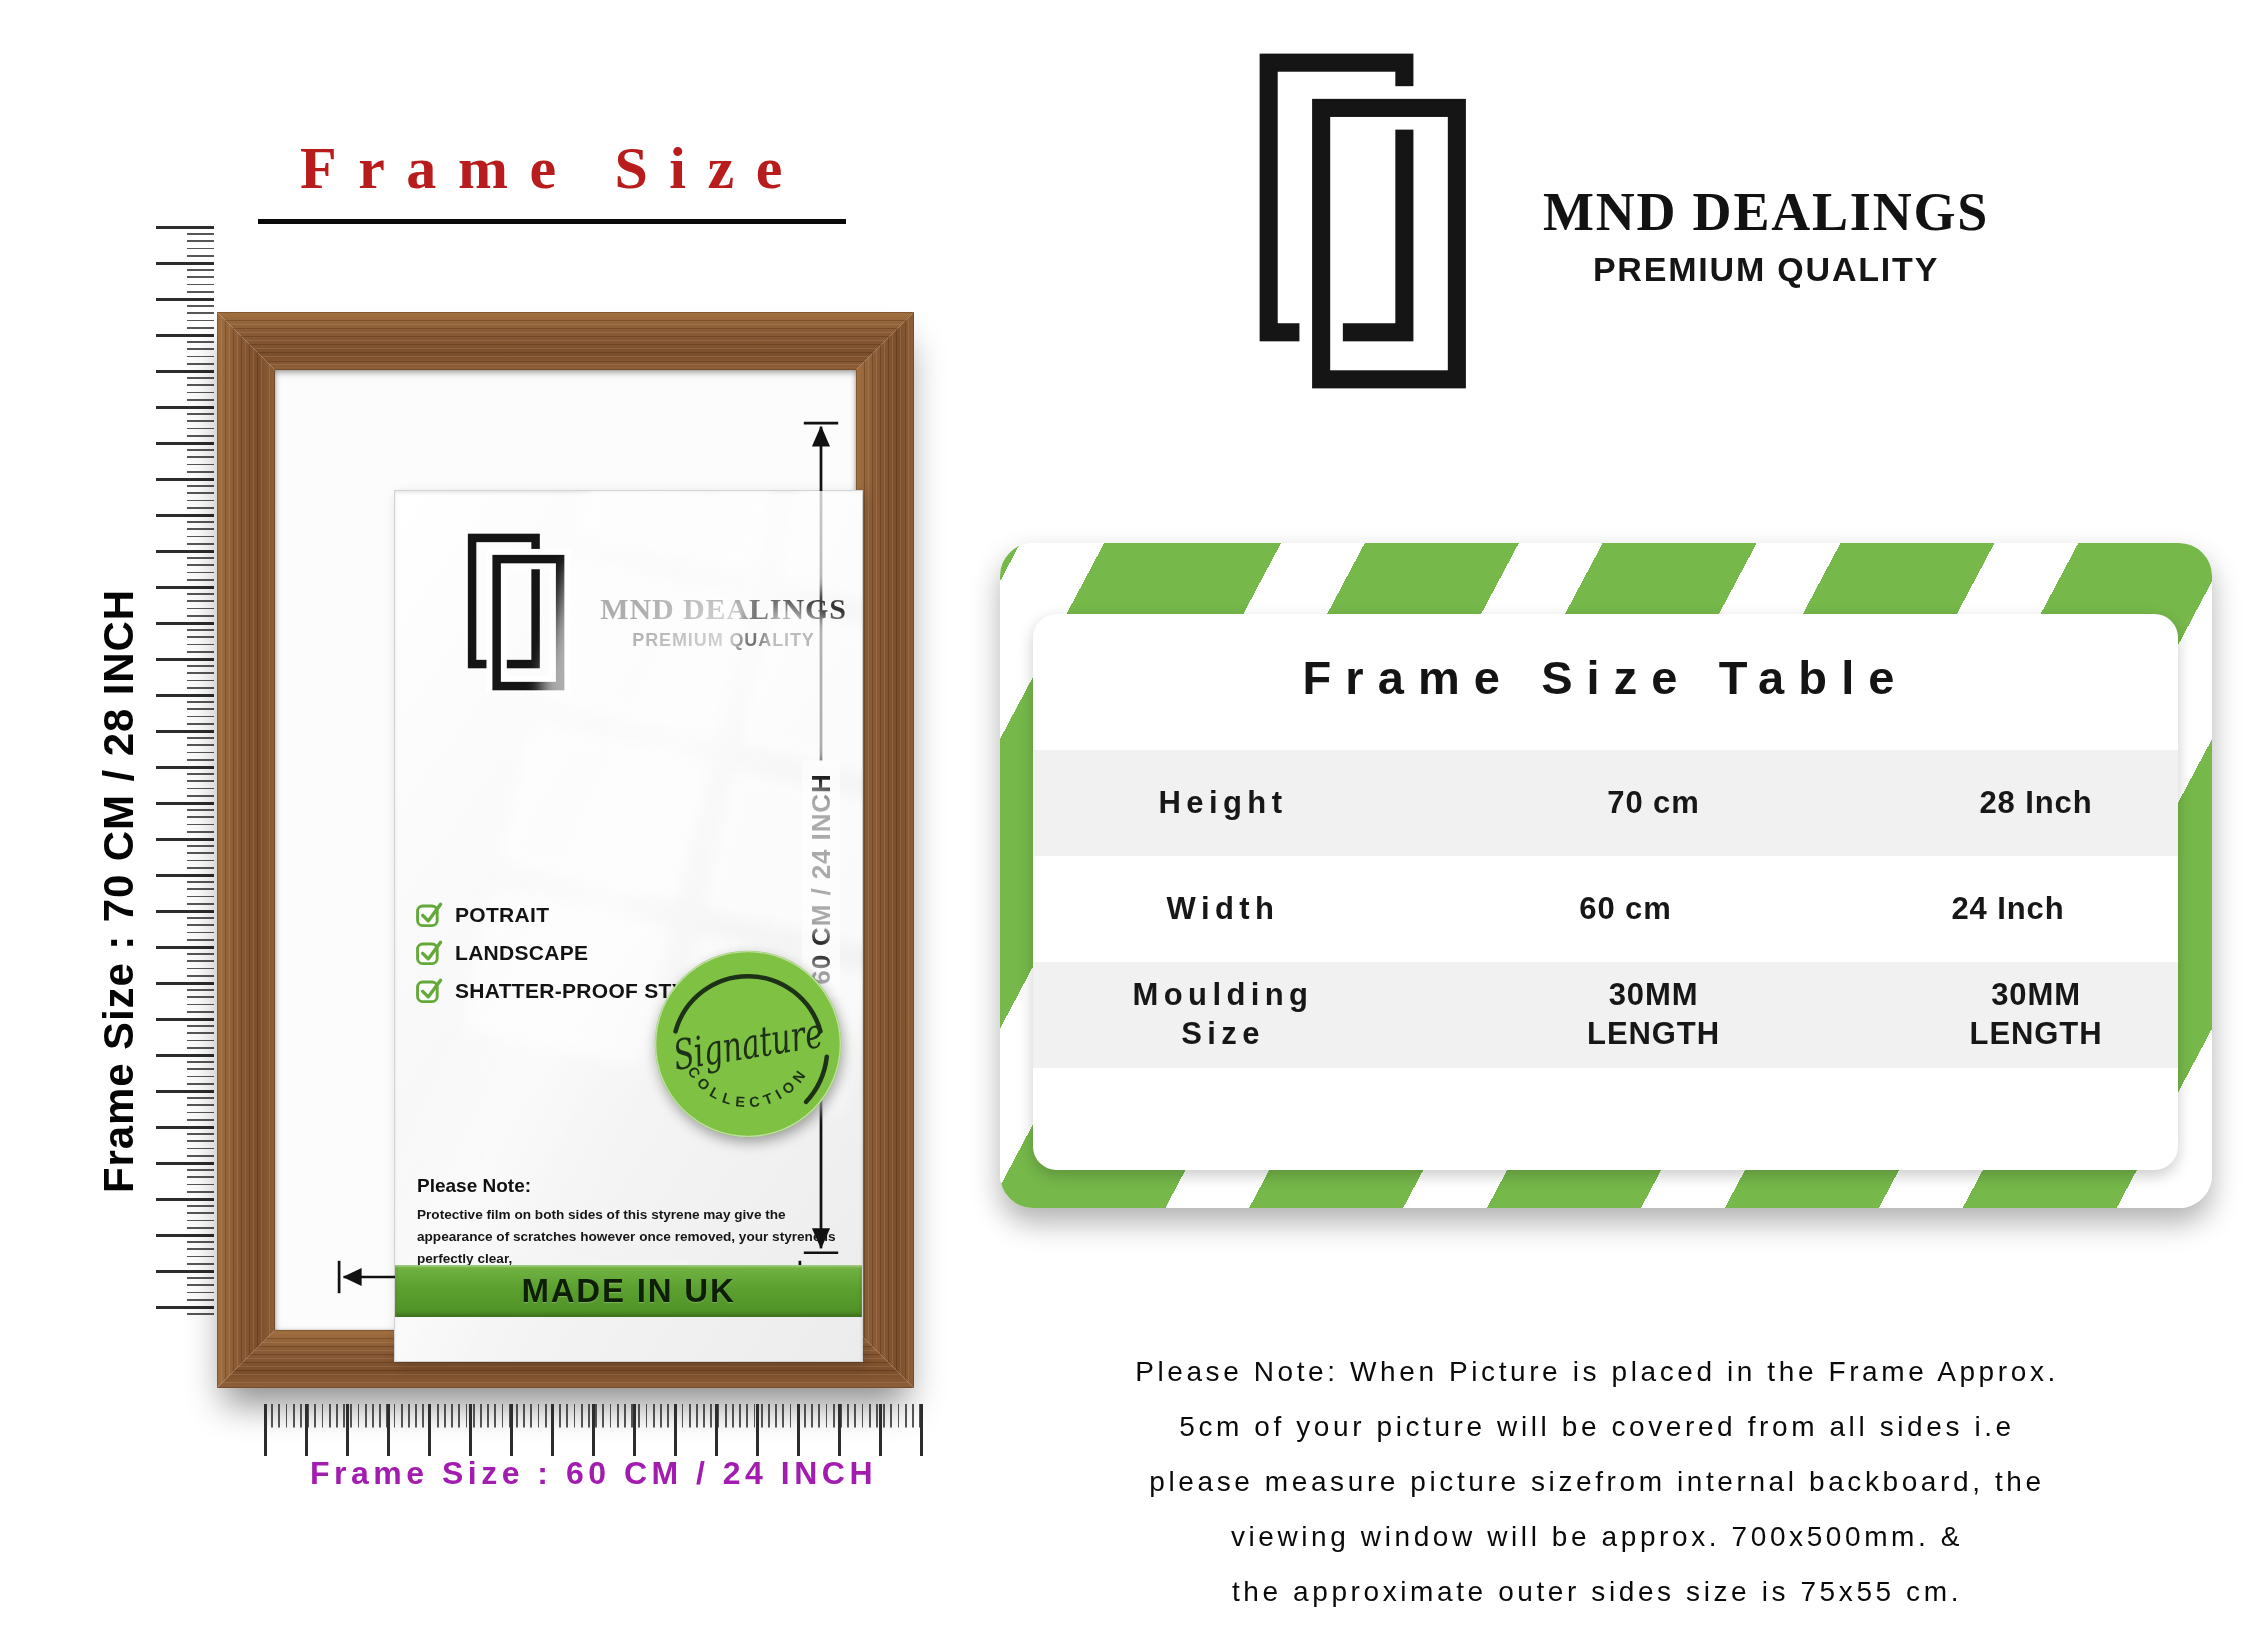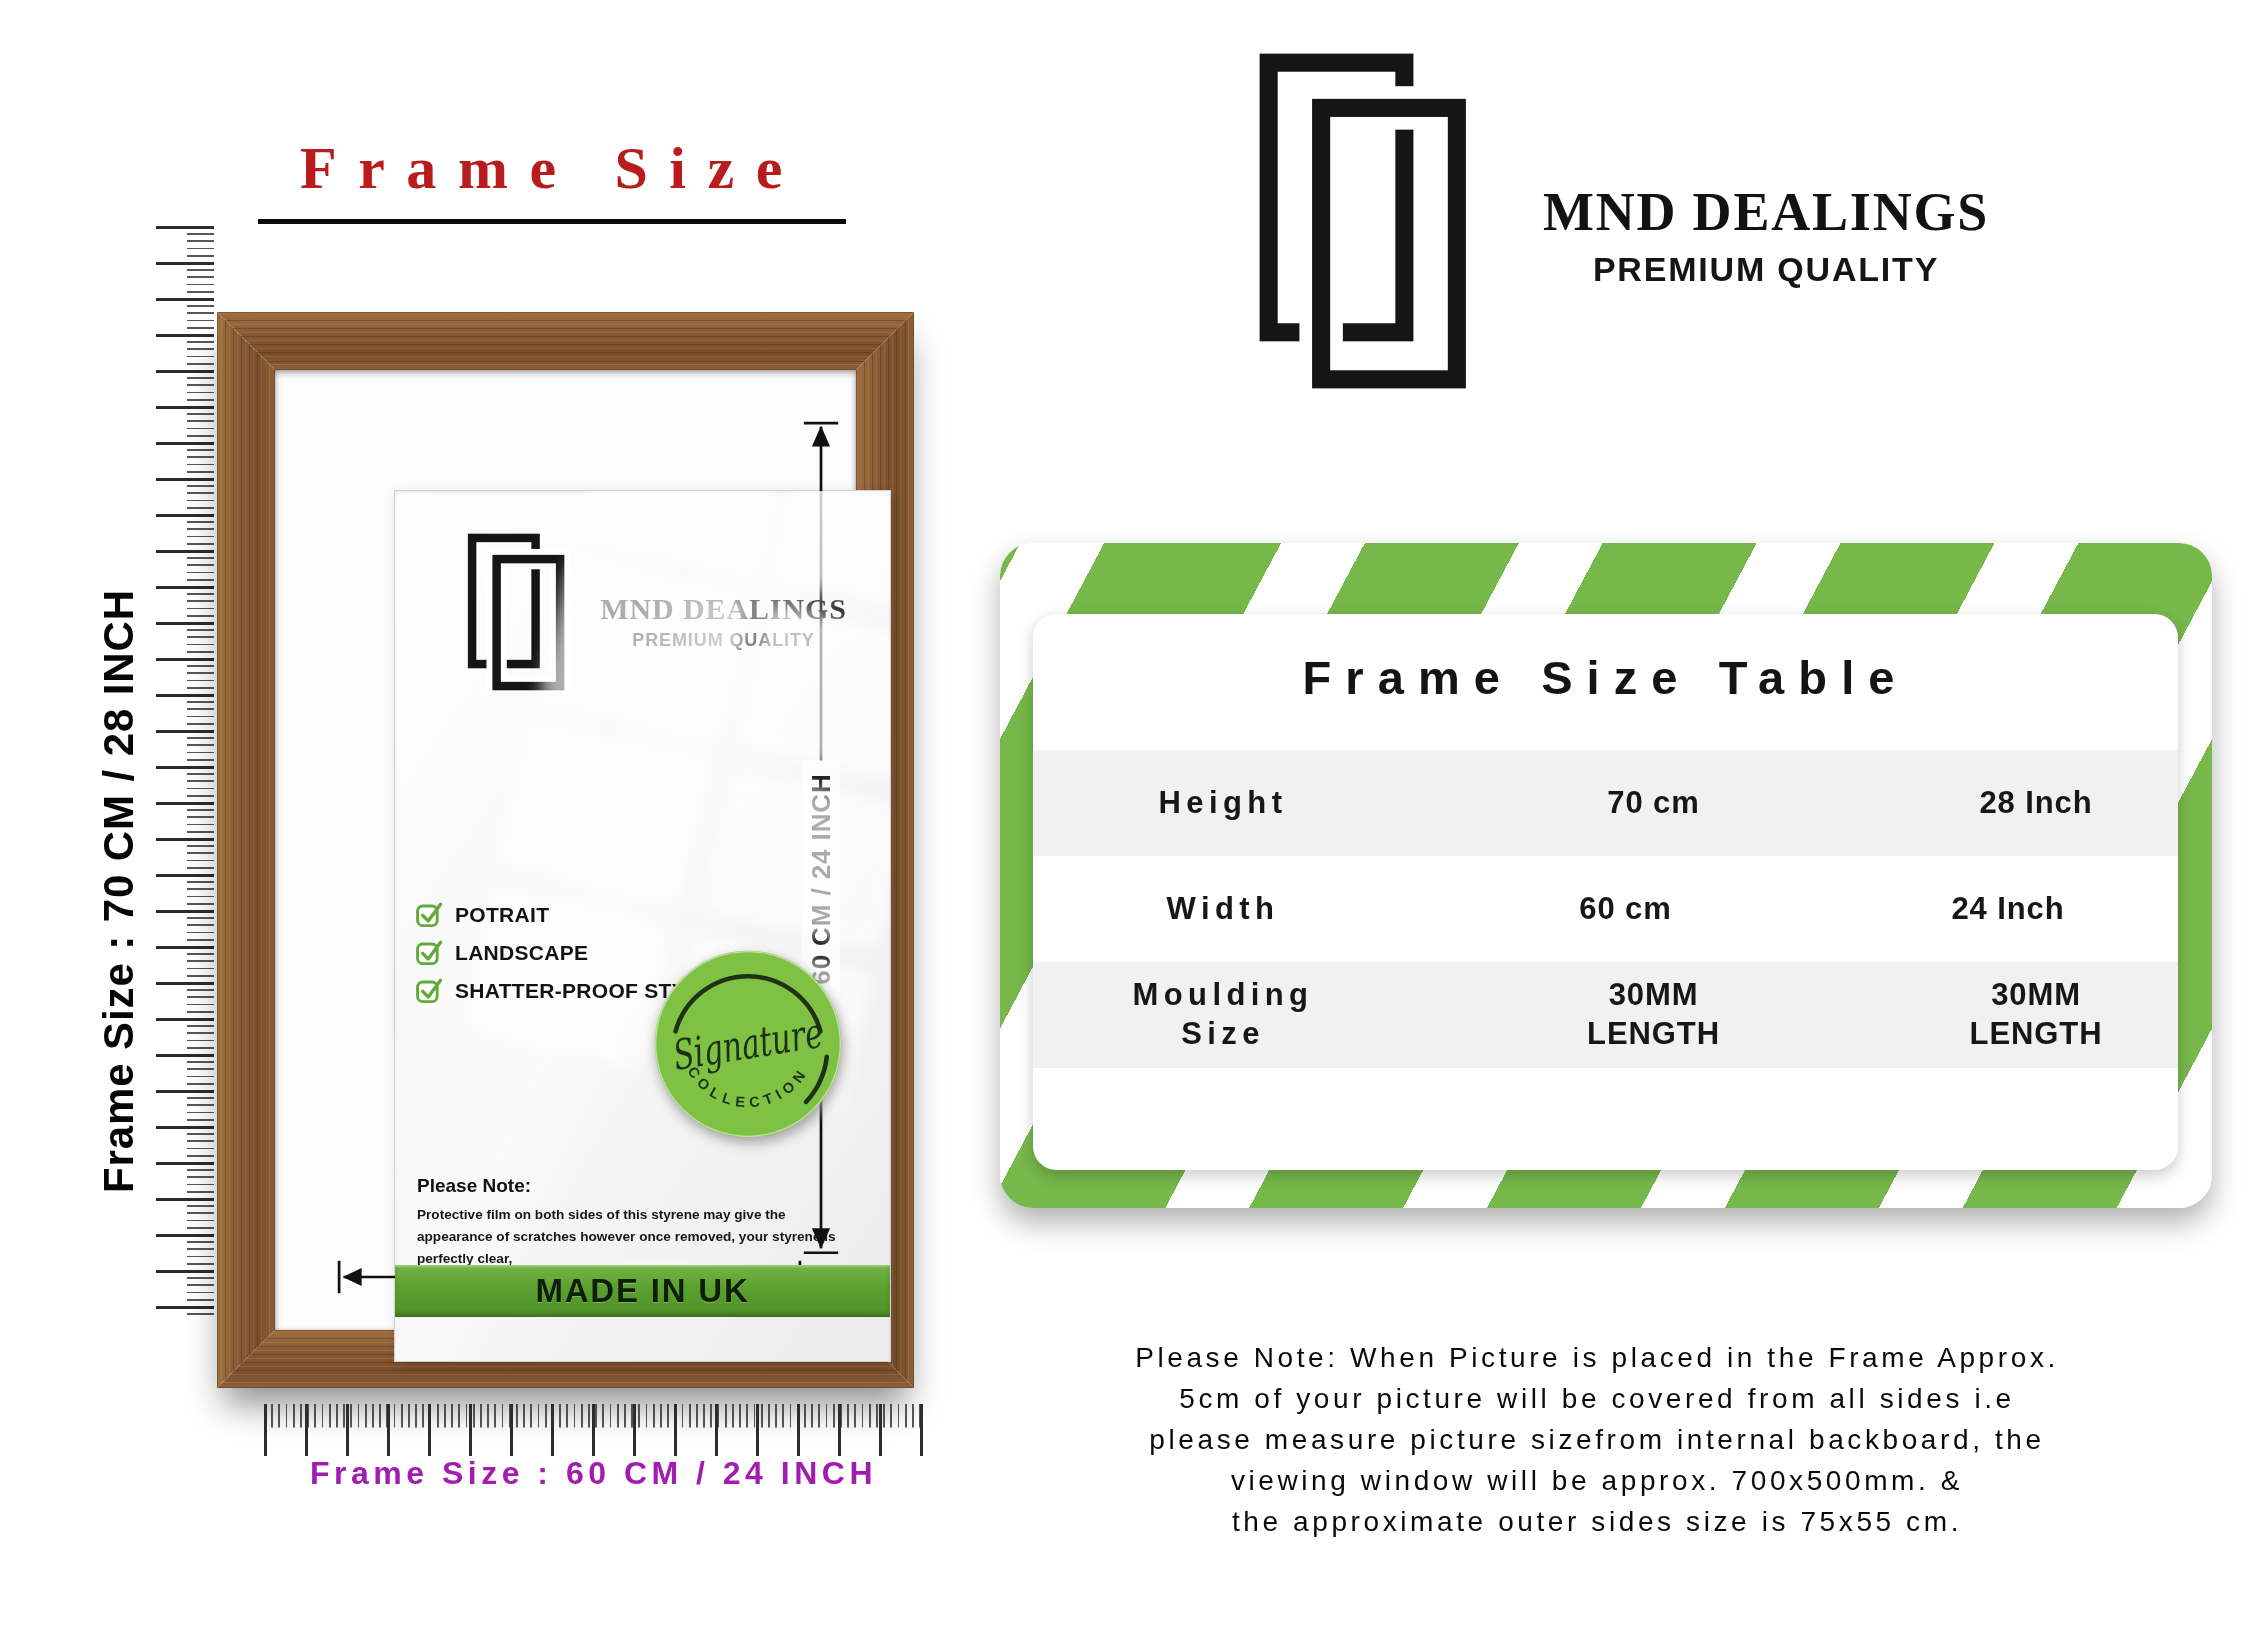--- a/index.html
+++ b/index.html
@@ -72,21 +72,20 @@
     box-shadow:inset 0 2.7px 6.3px rgba(0,0,0,.35), inset 0 0 2.7px rgba(0,0,0,.2);
   }
 
   
   .insert{
     position:absolute;left:119px;top:120px;width:467px;height:870px;
     background:linear-gradient(125deg,#ffffff 0%,#f6f6f6 55%,#ececec 100%);
     border:0.9px solid #d3d3d3;
     box-shadow:3.6px 5.4px 12.7px rgba(0,0,0,.18), inset 0 1.8px 3.6px rgba(0,0,0,.10);
     overflow:hidden;
-    padding-left:28px;
   }
   .reflection{
     position:absolute;left:131px;top:-63px;width:389px;height:688px;
     transform:rotate(13deg);display:grid;grid-template-columns:1fr 1fr;
     grid-auto-rows:145px;gap:23.5px;filter:blur(7.2px);opacity:.65;z-index:3;pointer-events:none;
   }
   .pane{background:#ffffff;border-radius:12.7px;}
   .sheen{
     position:absolute;inset:0;z-index:3;pointer-events:none;
     background:linear-gradient(115deg, rgba(255,255,255,0) 34%, rgba(255,255,255,.45) 46%, rgba(255,255,255,.08) 56%, rgba(255,255,255,0) 66%);
@@ -164,21 +163,21 @@
   .t-cell{
     text-align:center;font-weight:700;font-size:31px;color:#171717;
     white-space:pre-line;line-height:1.25;
   }
   .t-label{letter-spacing:5.4px;}
   .t-val{letter-spacing:0.9px;}
 
   .footnote{
     left:1009px;top:1337px;width:1176px;text-align:center;color:#0a0a0a;
   }
-  .footnote div{font-size:28px;letter-spacing:3.6px;line-height:41px;white-space:nowrap;}
+  .footnote div{font-size:28px;letter-spacing:3.6px;line-height:41px;white-space:nowrap;margin-top:14px;}
 </style>
 </head>
 <body>
 
 <div class="abs main-title">Frame Size</div>
 
 <div class="abs v-ruler-label">Frame Size : 70 CM / 28 INCH</div>
 <div class="abs ruler-v"></div>
 
 <div class="abs frame">

